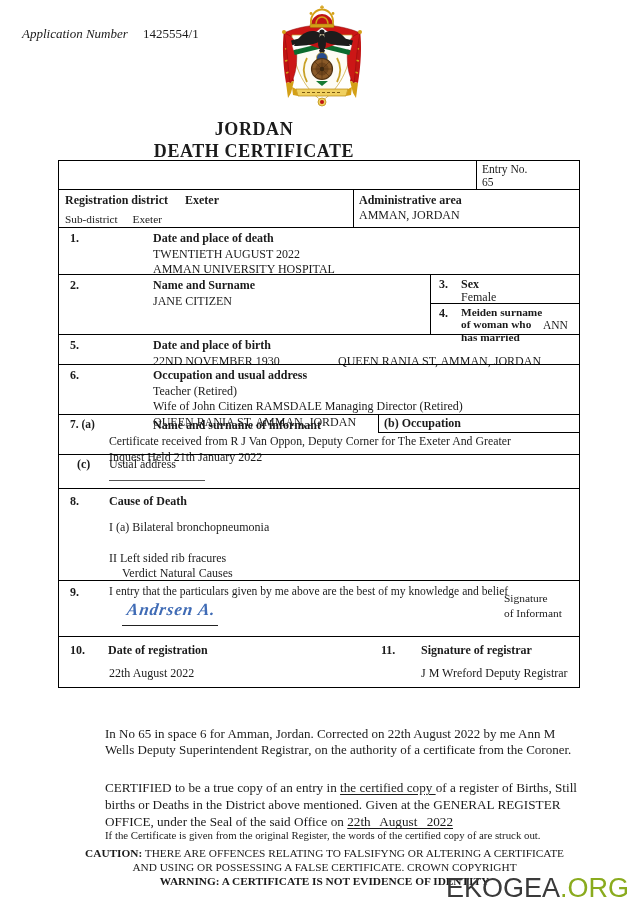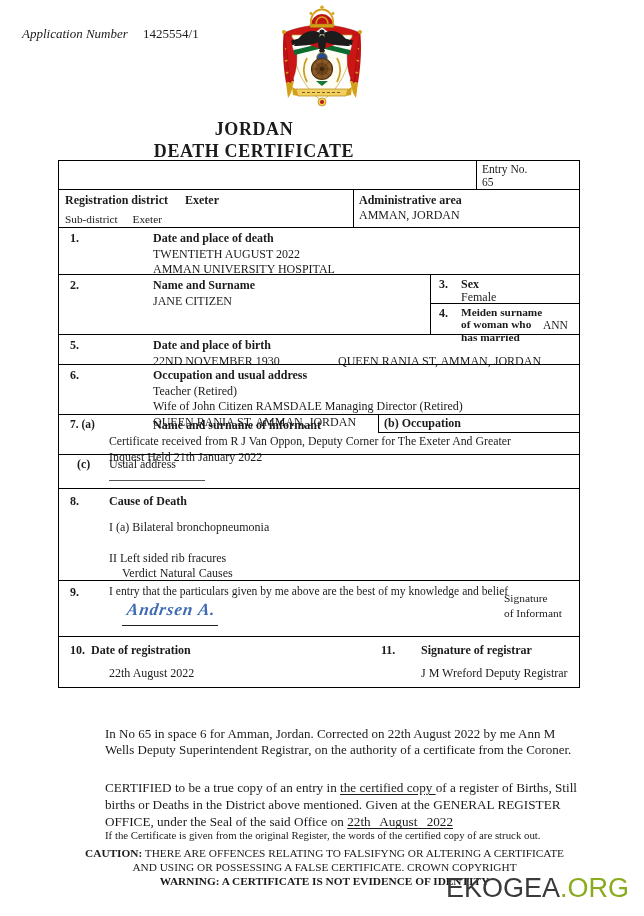--- a/index.html
+++ b/index.html
@@ -64,21 +64,21 @@
   .ci-l1 { position:absolute; left:50px; top:31px; }
   .ci-l2 { position:absolute; left:50px; top:62px; }
   .ci-l3 { position:absolute; left:63px; top:77px; }
   
   .decl-text { position:absolute; left:50px; top:4px; font-size:11.6px; }
   .sig { position:absolute; left:68px; top:19px; font-size:17px; font-style:italic;
          font-weight:bold; color:#3f6bb5; transform:skewX(-8deg); letter-spacing:1px; }
   .sig-line { position:absolute; left:63px; top:44px; width:96px; border-bottom:1.3px solid #222; }
   .sig-note { position:absolute; left:445px; top:10px; font-size:11.4px; line-height:15px; }
   
-  .k-lbl-l { position:absolute; left:32px; top:6px; font-weight:bold; }
+  .k-lbl-l { position:absolute; left:49px; top:6px; font-weight:bold; }
   .k-val-l { position:absolute; left:50px; top:29px; }
   .k-num-r { position:absolute; left:322px; top:6px; font-weight:bold; }
   .k-lbl-r { position:absolute; left:362px; top:6px; font-weight:bold; }
   .k-val-r { position:absolute; left:362px; top:29px; }
   
   .note1 { position:absolute; left:105px; top:726px; font-size:13px; line-height:16.2px; }
   .certified { position:absolute; left:105px; top:779px; width:478px; font-size:13.2px; line-height:17.2px; }
   .certified .u { text-decoration:underline; text-underline-offset:2px; }
   .certified .date { word-spacing:6px; }
   .smallprint { position:absolute; left:105px; top:829px; font-size:10.8px; }

